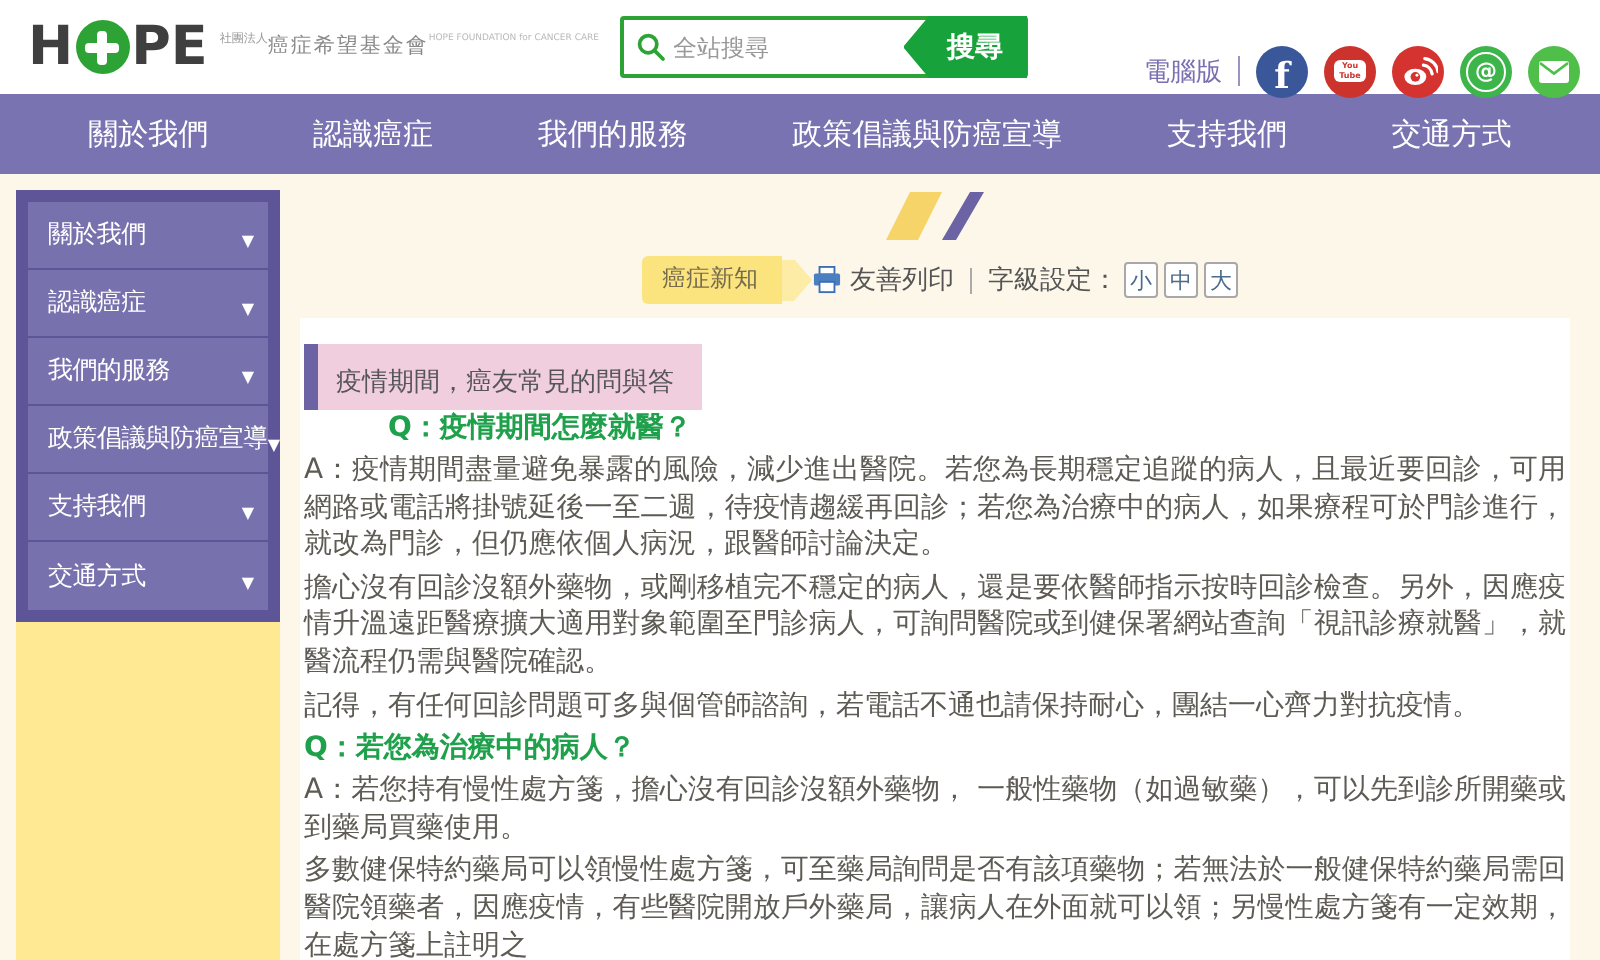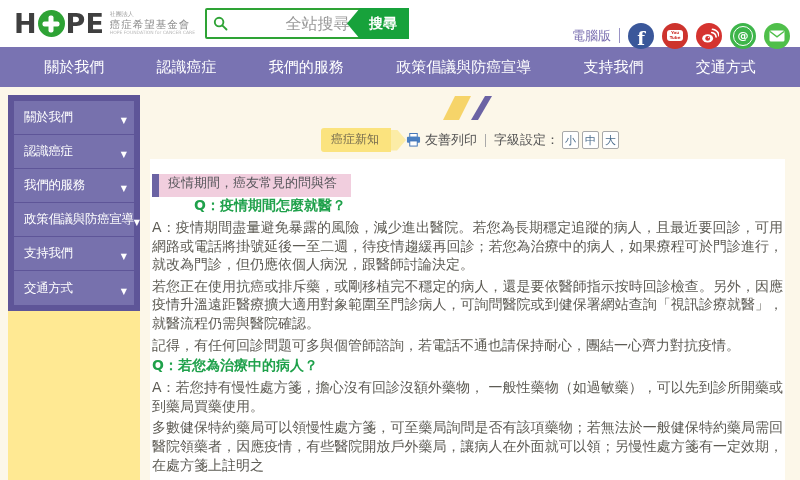--- a/index.html
+++ b/index.html
@@ -6,28 +6,28 @@
   html,body { width:800px; height:480px; overflow:hidden; background:#fff;
     font-family:"DejaVu Sans","Liberation Sans",sans-serif; }
 
   
   .header { height:47px; background:#fff; position:relative; display:flex; align-items:center; padding-left:14px; }
   .logo { display:flex; align-items:center; cursor:pointer; }
   .logo-h { font-size:27px; font-weight:bold; color:#3f3f3f; line-height:1; }
   .logo-o { width:27px; height:27px; border-radius:50%; background:#2ea335; position:relative; margin:0 1px; }
   .logo-o::before { content:""; position:absolute; left:50%; top:50%; width:5px; height:17px; background:#fff; border-radius:2px; transform:translate(-50%,-50%); }
   .logo-o::after  { content:""; position:absolute; left:50%; top:50%; width:17px; height:5px; background:#fff; border-radius:2px; transform:translate(-50%,-50%); }
-  .logo-org { margin-left:6px; display:flex; flex-direction:column; justify-content:center; line-height:1.15; }
+  .logo-org { margin-left:6px; display:flex; justify-content:center; line-height:1.15; }
   .org-type { font-size:6px; color:#9c9c9c; }
   .org-name { font-size:10.5px; color:#8a8a8a; letter-spacing:1px; }
   .org-en   { font-size:4.5px; color:#b8b8b8; }
 
   .search { position:relative; margin-left:10px; width:204px; height:31px; background:#fff; border:2px solid #2ea335; border-radius:2px; display:flex; align-items:center; }
   .search-icon { margin-left:6px; flex:none; display:flex; }
-  .search-input { flex:1; min-width:0; border:none; outline:none; font-size:16px; color:#b91c1c; padding:0 4px; background:transparent;text-align:center; }
+  .search-input { flex:1; min-width:0; border:none; outline:none; font-size:12px; color:#b91c1c; padding:0 4px; background:transparent; }
   .search-input::placeholder { color:#999; }
   .search-btn { position:absolute; right:-2px; top:-2px; height:31px; width:62px; border:none; background:#17a23b; color:#fff; font-size:14px; font-weight:bold; cursor:pointer; clip-path:polygon(0 50%,13px 0,100% 0,100% 100%,13px 100%); padding-left:10px; font-family:Liberation Mono, monospace; }
 
   .header-right { position:absolute; right:10px; top:12px; height:47px; display:flex; align-items:center; gap:8px; }
   .desktop-link { font-size:13px; color:#7a6fb0; text-decoration:none; cursor:pointer; }
   .vdiv { width:1px; height:15px; background:#9a93c5; }
   .sicon { width:26px; height:26px; border-radius:50%; display:flex; align-items:center; justify-content:center; position:relative; cursor:pointer; flex:none; }
   .fb { background:#3a579a; }
   .fb::before { content:"f"; font-family:"DejaVu Serif","Liberation Serif",serif; font-weight:bold; font-size:18px; color:#fff; margin-top:5px; }
   .yt { background:#cd332d; }
@@ -64,21 +64,21 @@
   .crumb-left { display:flex; align-items:center; }
   .crumb-tag { background:#fbe37e; color:#756b4f; font-size:12px; padding:3px 12px 4px 10px; border-radius:3px 0 0 3px; cursor:pointer; }
   .crumb-chev { width:15px; height:21px; background:#fceca6; clip-path:polygon(0 0,40% 0,100% 50%,40% 100%,0 100%); }
   .crumb-right { display:flex; align-items:center; font-size:13px; color:#555; }
   .print-link { color:#555; text-decoration:none; cursor:pointer; margin-left:4px; }
   .vdiv2 { width:1px; height:13px; background:#aaa; margin:0 8px; }
   .fs-group { display:inline-flex; }
   .fs-btn { width:17px; height:18px; border:1px solid #a8a8a8; background:#fff; color:#4a6b8a; font-size:11px; line-height:1; padding:0; margin-left:3px; border-radius:2px; cursor:pointer; font-family:inherit; }
 
   .article { flex:1; margin-top:8px; margin-right:7px; background:#fff; padding:13px 2px 0 2px; overflow:hidden; }
-  .hl-title { display:inline-block; border-left:7px solid #6b63a4; background:#f1cede; padding:0 14px 5px 9px; font-size:13px; color:#56555a; }
+  .hl-title { display:inline-block; border-left:7px solid #6b63a4; background:#f1cede; padding:10px 14px 5px 9px; font-size:13px; color:#56555a; }
   .q { color:#1fa14b; font-weight:bold; font-size:14px; margin-top:0; margin-bottom:3px; }
   .q.q-indent { padding-left:42px; }
   .a-p { margin:0 0 3px 0; font-size:14px; line-height:18.6px; color:#5d5b54; text-align:justify; }
 </style>
 </head>
 <body>
 
 <header class="header">
   <div class="logo">
     <span class="logo-h">H</span>
@@ -220,21 +220,21 @@
     <article class="article">
       <div class="hl-title">疫情期間，癌友常見的問與答</div>
       <div class="qa-list">
 
           <div class="qa">
             <div class="q q-indent">Q：疫情期間怎麼就醫？</div>
             <div class="a">
 
                 <p class="a-p">A：疫情期間盡量避免暴露的風險，減少進出醫院。若您為長期穩定追蹤的病人，且最近要回診，可用網路或電話將掛號延後一至二週，待疫情趨緩再回診；若您為治療中的病人，如果療程可於門診進行，就改為門診，但仍應依個人病況，跟醫師討論決定。</p>
 
-                <p class="a-p">若您正在使用抗癌或排斥藥，或剛移植完不穩定的病人，還是要依醫師指示按時回診檢查。另外，因應疫情升溫遠距醫療擴大適用對象範圍至門診病人，可詢問醫院或到健保署網站查詢「視訊診療就醫」，就醫流程仍需與醫院確認。</p>
+                <p class="a-p">擔心沒有回診沒額外藥物，或剛移植完不穩定的病人，還是要依醫師指示按時回診檢查。另外，因應疫情升溫遠距醫療擴大適用對象範圍至門診病人，可詢問醫院或到健保署網站查詢「視訊診療就醫」，就醫流程仍需與醫院確認。</p>
 
                 <p class="a-p">記得，有任何回診問題可多與個管師諮詢，若電話不通也請保持耐心，團結一心齊力對抗疫情。</p>
               </div>
           </div>
 
           <div class="qa">
             <div class="q">Q：若您為治療中的病人？</div>
             <div class="a">
 
                 <p class="a-p">A：若您持有慢性處方箋，擔心沒有回診沒額外藥物， 一般性藥物（如過敏藥），可以先到診所開藥或到藥局買藥使用。</p>

